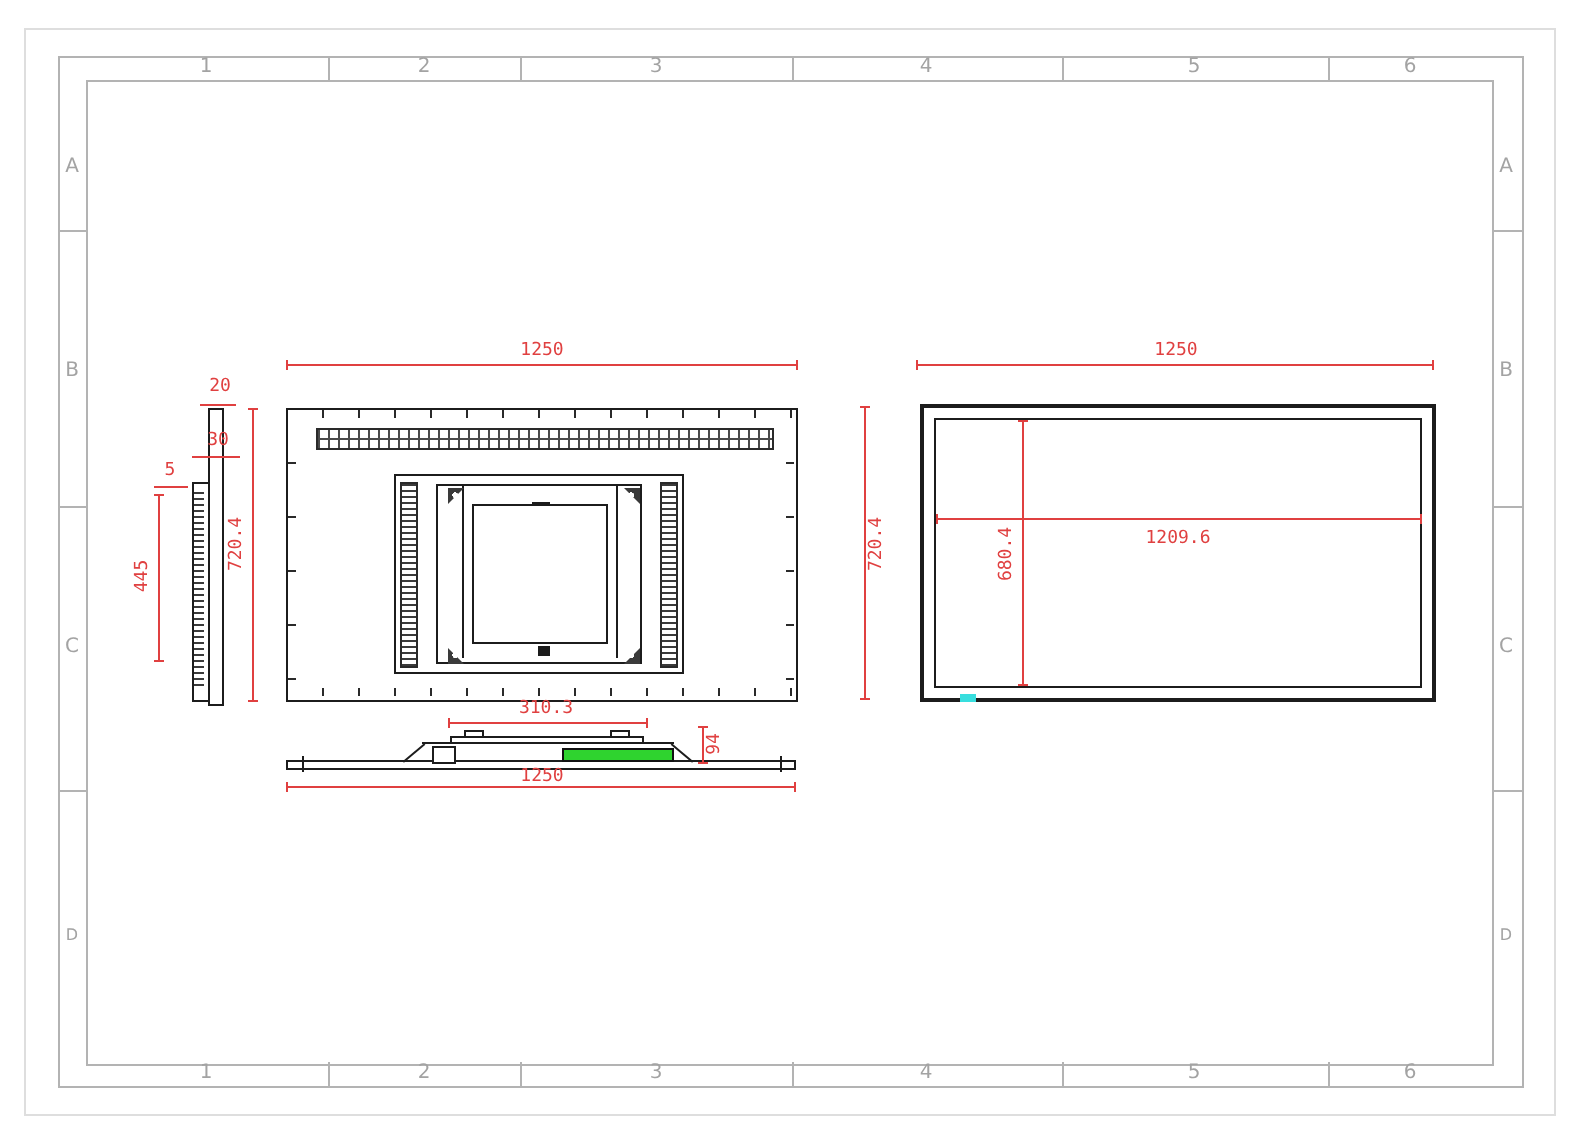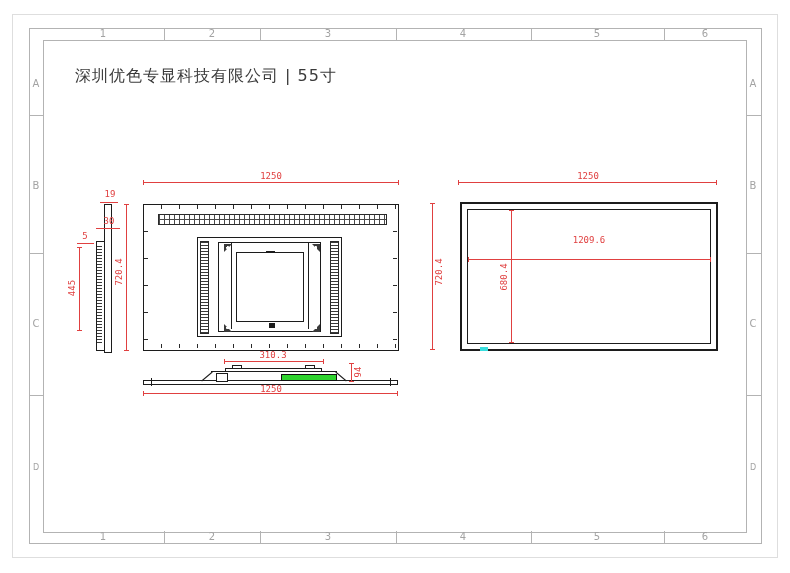--- a/index.html
+++ b/index.html
@@ -84,27 +84,26 @@
   <div class="glab" style="left:705px;top:537px">6</div>
   <div class="glab" style="left:36px;top:84px">A</div>
   <div class="glab" style="left:36px;top:186px">B</div>
   <div class="glab" style="left:36px;top:324px">C</div>
   <div class="glab" style="left:36px;top:468px;font-size:8px">D</div>
   <div class="glab" style="left:753px;top:84px">A</div>
   <div class="glab" style="left:753px;top:186px">B</div>
   <div class="glab" style="left:753px;top:324px">C</div>
   <div class="glab" style="left:753px;top:468px;font-size:8px">D</div>
 
-  <div class="title">深圳优色专显科技有限公司 | 55寸</div>
 
   <div class="bx" style="left:104px;top:204px;width:6px;height:147px"></div>
   <div class="bx" style="left:96px;top:241px;width:7px;height:108px"></div>
   <div class="hatch" style="left:97px;top:246px;width:5px;height:98px;border:none"></div>
   <div class="dh nt" style="left:100px;top:202px;width:18px"></div>
-  <div class="dl" style="left:110px;top:194px">19</div>
+  <div class="dl" style="left:110px;top:194px">20</div>
   <div class="dh nt" style="left:96px;top:228px;width:24px"></div>
   <div class="dl" style="left:109px;top:221px">30</div>
   <div class="dh nt" style="left:77px;top:243px;width:17px"></div>
   <div class="dl" style="left:85px;top:236px">5</div>
   <div class="dv" style="left:79px;top:247px;height:84px"></div>
   <div class="dl rot" style="left:72px;top:288px">445</div>
   <div class="dv" style="left:126px;top:204px;height:147px"></div>
   <div class="dl rot" style="left:119px;top:272px">720.4</div>
 
   <div class="dh" style="left:143px;top:182px;width:256px"></div>
@@ -145,20 +144,20 @@
   <div class="dh" style="left:143px;top:393px;width:255px"></div>
   <div class="dl" style="left:271px;top:389px">1250</div>
   <div class="dv" style="left:351px;top:363px;height:19px"></div>
   <div class="dl rot" style="left:358px;top:372px">94</div>
 
   <div class="dh" style="left:458px;top:182px;width:259px"></div>
   <div class="dl" style="left:588px;top:176px">1250</div>
   <div class="bx" style="left:460px;top:202px;width:254px;height:145px;border-width:2px"></div>
   <div class="bx" style="left:467px;top:209px;width:242px;height:133px"></div>
   <div class="dh" style="left:468px;top:259px;width:243px"></div>
-  <div class="dl" style="left:589px;top:240px">1209.6</div>
+  <div class="dl" style="left:589px;top:270px">1209.6</div>
   <div class="dv" style="left:511px;top:210px;height:133px"></div>
   <div class="dl rot" style="left:504px;top:277px">680.4</div>
   <div class="dv" style="left:432px;top:203px;height:147px"></div>
   <div class="dl rot" style="left:439px;top:272px">720.4</div>
   <div class="cyan" style="left:480px;top:347px;width:8px;height:4px"></div>
 
 </div>
 
 </body></html>

